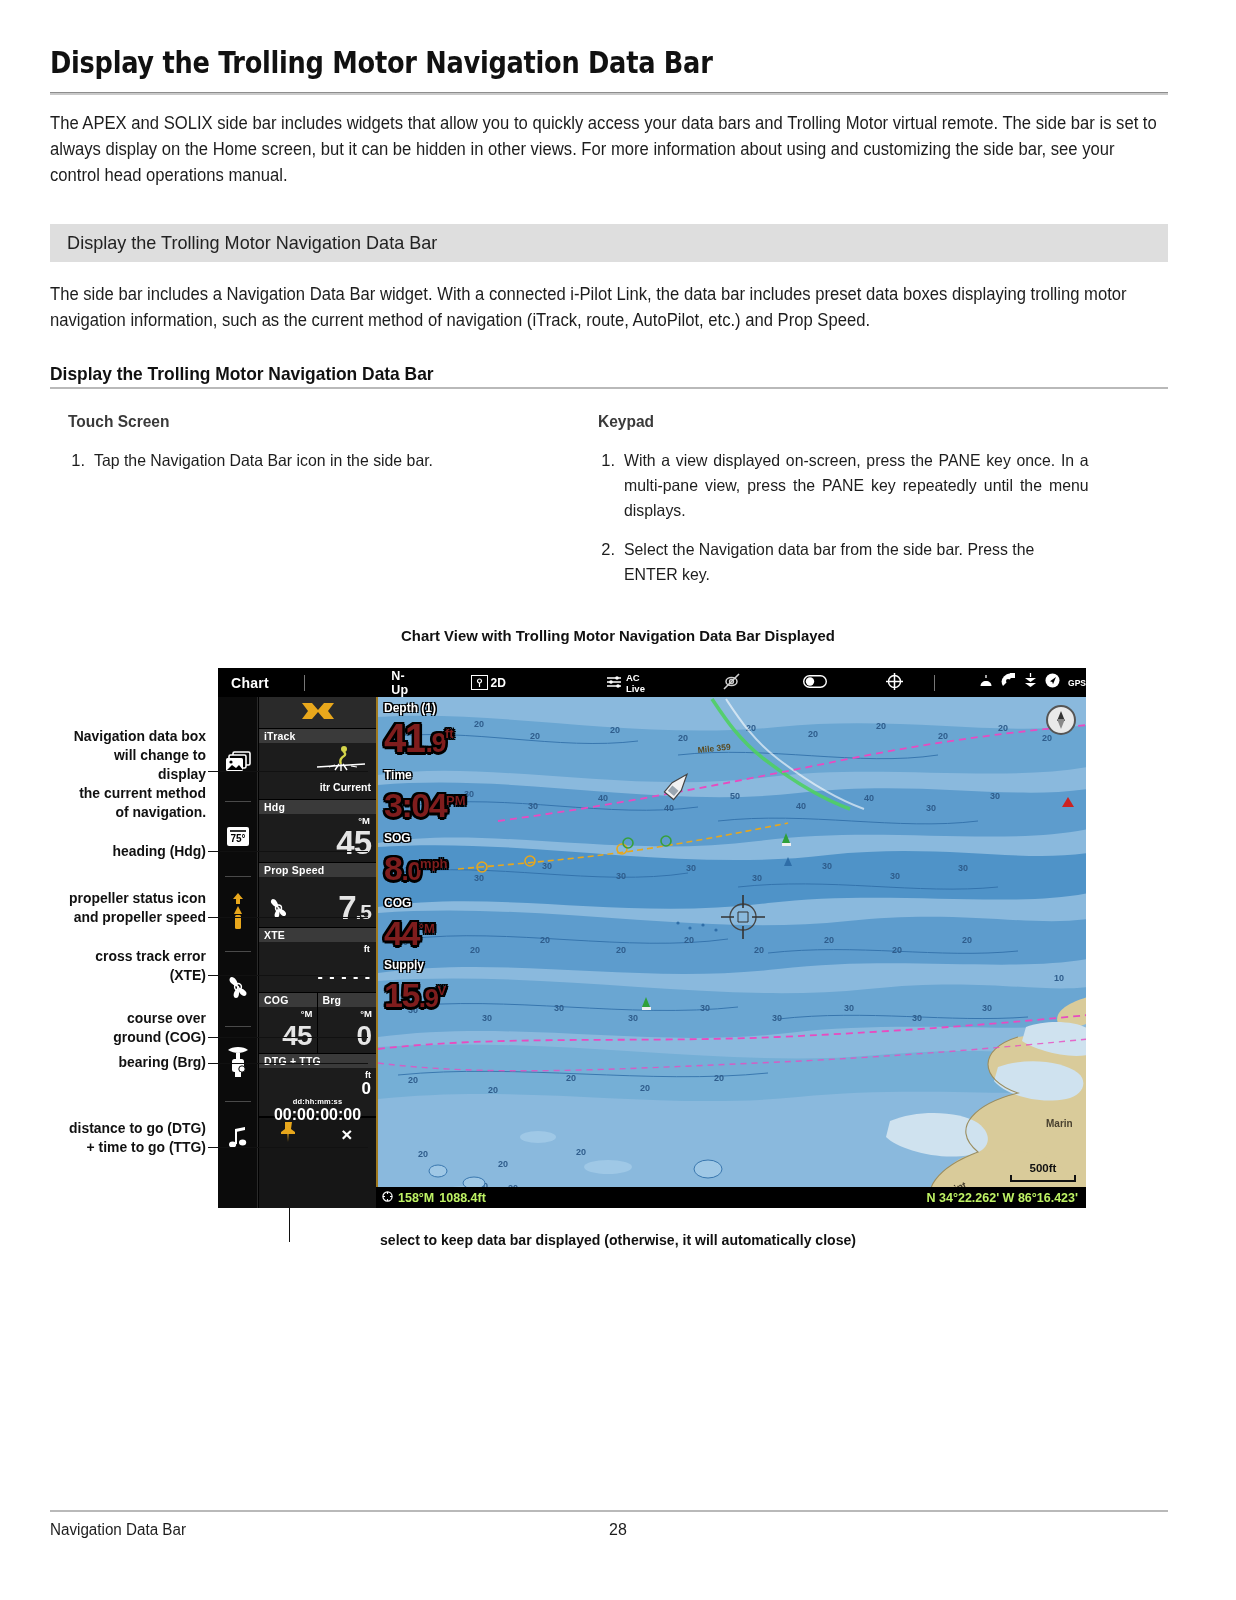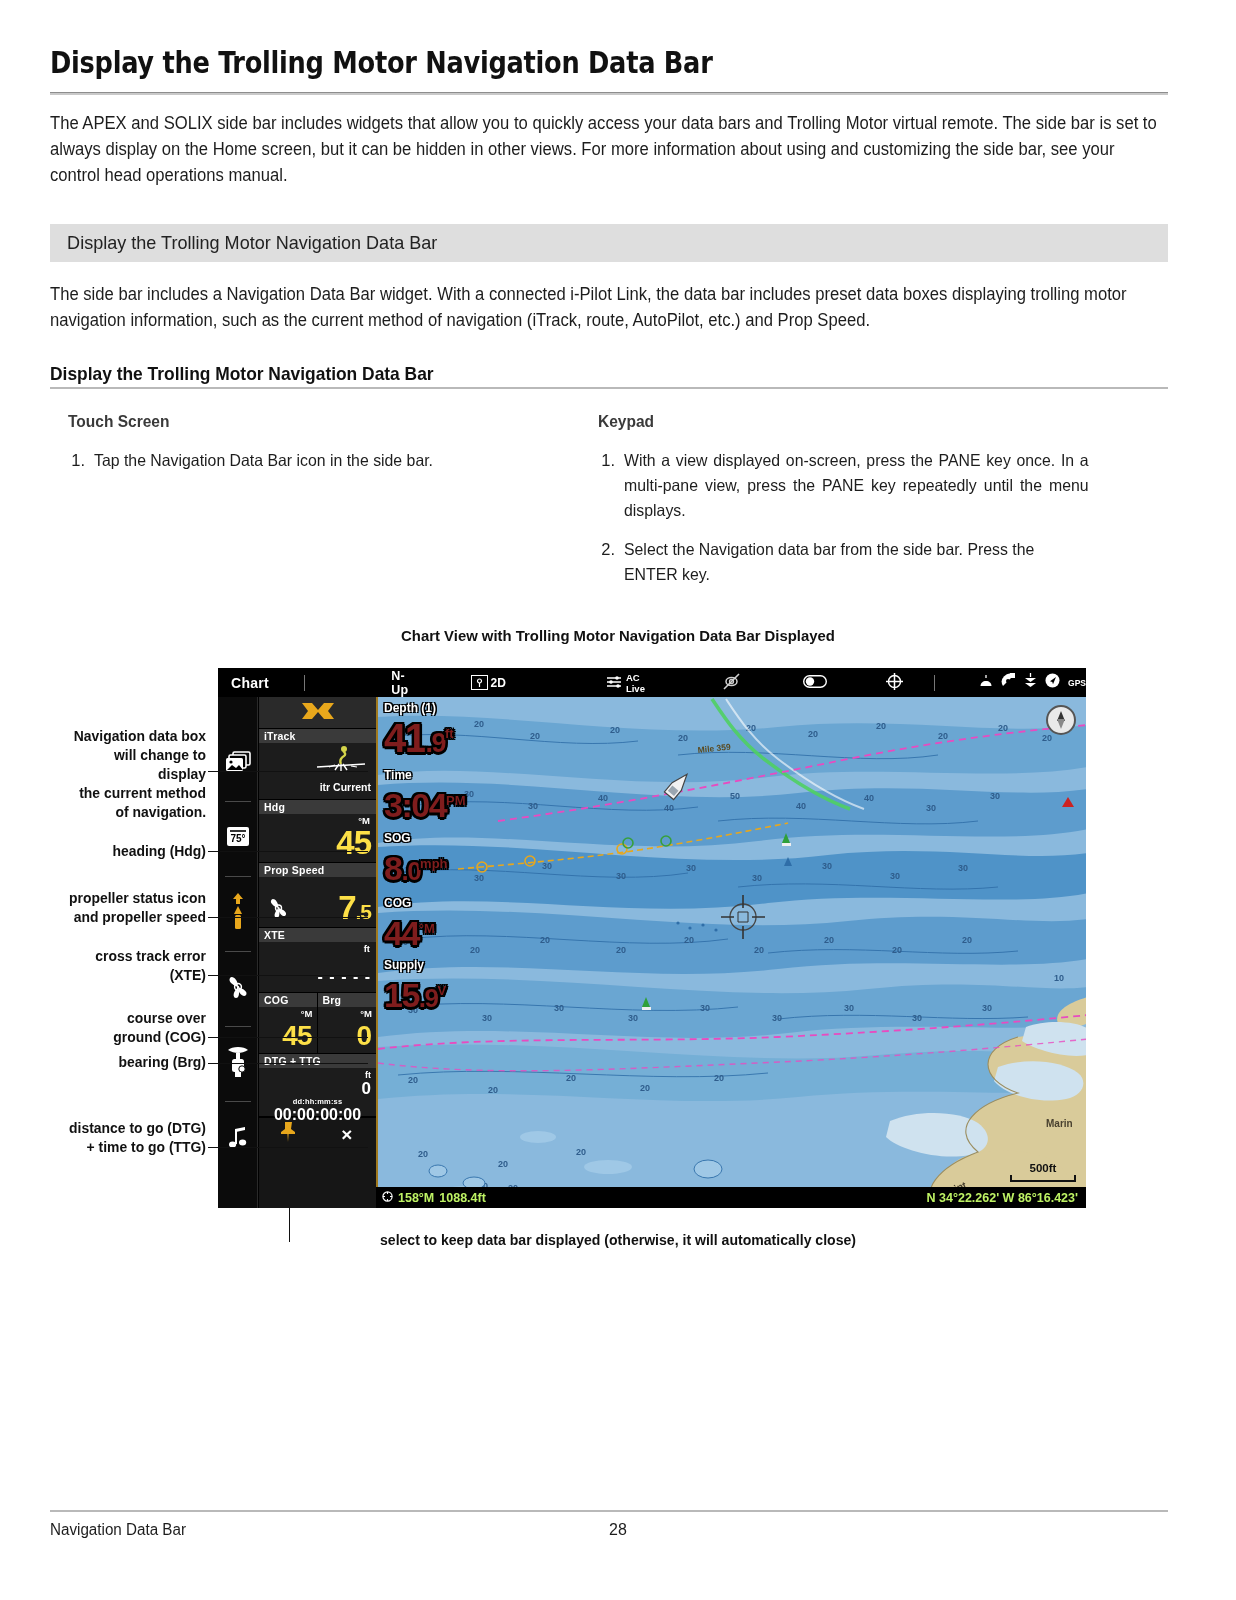--- a/index.html
+++ b/index.html
@@ -143,21 +143,21 @@
   .wg-label {
     background: #3a3a3a; color: #fff; font-size: 10.5px; font-weight: 700;
     padding: 1px 5px; letter-spacing: .2px;
   }
   .wg-body { position: relative; padding: 0 5px 3px 5px; }
   .wg-unit {
     position: absolute; right: 6px; top: 1px; color: #fff;
     font-size: 9.5px; font-weight: 700;
   }
   .wg-val {
-    color: #fde047; font-weight: 700; text-align: right;
+    color: #e5e5e5; font-weight: 700; text-align: right;
     font-size: 33px; line-height: 34px; letter-spacing: -1px;
   }
   .wg-val .small { font-size: 21px; }
   .wg-itrack { text-align: right; padding-top: 2px; }
   .itr-name { color: #fff; font-size: 10.5px; font-weight: 700; margin-top: -2px;}
   .prop-row { display: flex; align-items: center; justify-content: space-between; padding-left:2px;}
   .dashes { color:#fff; letter-spacing: 1px; font-weight:700; font-size:16px; text-align:right;}
   .wg-2col { display: flex; }
   .wg-2col > div { flex: 1 1 50%; }
   .wg-2col > div:first-child { border-right: 1px solid #000; }

